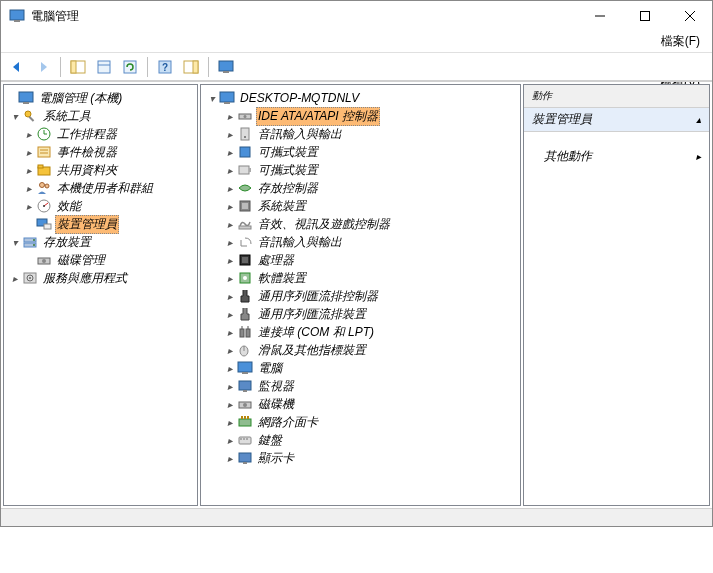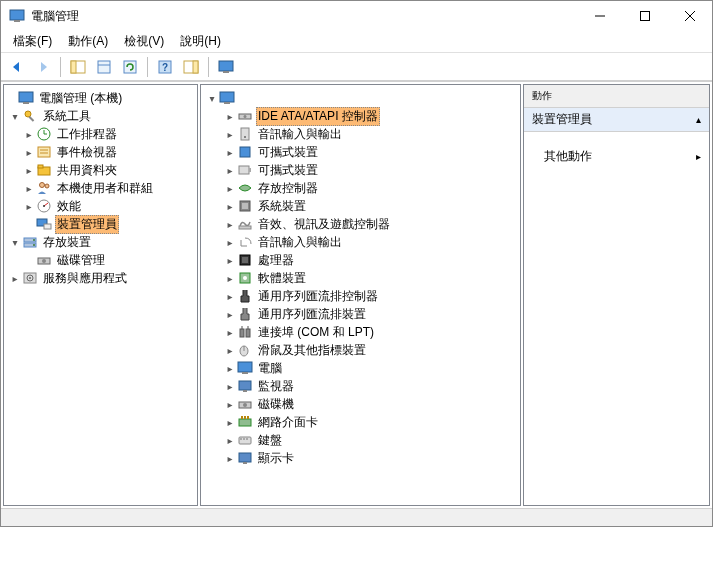--- a/index.html
+++ b/index.html
@@ -4,29 +4,29 @@
 <style>
 * { box-sizing: border-box; margin: 0; padding: 0; }
 body { font-family: "Microsoft JhengHei", "Segoe UI", sans-serif; font-size: 12px; background: #fff; overflow: hidden; }
 .window { width: 713px; height: 527px; border: 1px solid #888; display: flex; flex-direction: column; background: #fff; }
 .titlebar { height: 30px; display: flex; align-items: center; padding: 0 0 0 8px; background: #fff; }
 .titlebar .ticon { width: 16px; height: 16px; margin-right: 6px; }
 .titlebar .title { flex: 1; color: #000; font-size: 12px; }
 .winbtns { display: flex; height: 100%; }
 .winbtn { width: 45px; display: flex; align-items: center; justify-content: center; color: #000; }
 
-.menubar { height: 22px; display: flex; align-items: flex-end; padding: 0 4px; border-bottom: 1px solid #e0e0e0; }
+.menubar { height: 22px; display: flex; align-items: flex-end; padding: 0 4px; border-bottom: 1px solid #e0e0e0; flex-direction: column; }
 .menuitem { padding: 2px 8px; cursor: default; }
 
 .toolbar { height: 28px; display: flex; align-items: center; padding: 0 4px; border-bottom: 1px solid #d0d0d0; gap: 2px; background:#fff; }
 .tbtn { width: 24px; height: 24px; display: flex; align-items: center; justify-content: center; border: 1px solid transparent; }
 .tsep { width: 1px; height: 20px; background: #c0c0c0; margin: 0 3px; }
 .tbtn.disabled svg { opacity: 0.4; }
 
-.body { flex: 1; display: flex; border-top: 1px solid #d0d0d0; overflow: hidden; }
+.body { flex: 1; display: flex; border-top: 1px solid #d0d0d0; overflow: hidden; font-style: italic; }
 .pane { border: 1px solid #828790; background: #fff; overflow: auto; }
 .leftpane { width: 195px; margin: 2px 1px 2px 2px; padding: 4px 0; }
 .midpane { flex: 1; margin: 2px 1px; padding: 4px 0; min-width:0; }
 .rightpane { width: 187px; margin: 2px 2px 2px 1px; display: flex; flex-direction: column; padding:0; overflow:hidden;}
 
 .tree { font-size: 12px; }
 .trow { display: flex; align-items: center; height: 18px; white-space: nowrap; cursor: default; }
 .trow.selected .label { background: #fdba74; border: 1px dotted #888; padding: 0 1px; }
 .arrow { width: 14px; height: 14px; display: flex; align-items: center; justify-content: center; color: #595959; font-size: 10px; }
 .arrow.blank { visibility: hidden; }
@@ -273,20 +273,21 @@
       <div class="tree" id="midtree">
         <div class="trow">
           <span class="indent" style="width:4px"></span>
             <span class="arrow">▾</span>
           <span class="nicon">
               <svg width="16" height="16">
                 <rect x="1" y="2" width="14" height="10" fill="#4a90d9" stroke="#2a5a8a"></rect>
                 <rect x="5" y="12" width="6" height="2" fill="#888"></rect>
               </svg>
             </span>
+          <span class="label">DESKTOP-MQTDNLV</span>
         </div>
 
       <div class="trow selected">
             <span class="indent" style="width:22px"></span>
             <span class="arrow">▸</span>
             <span class="nicon">
               <svg width="16" height="16">
                 <rect x="2" y="6" width="12" height="5" fill="#ccc" stroke="#666"></rect>
                 <circle cx="8" cy="8.5" r="1.5" fill="#888"></circle>
               </svg>

